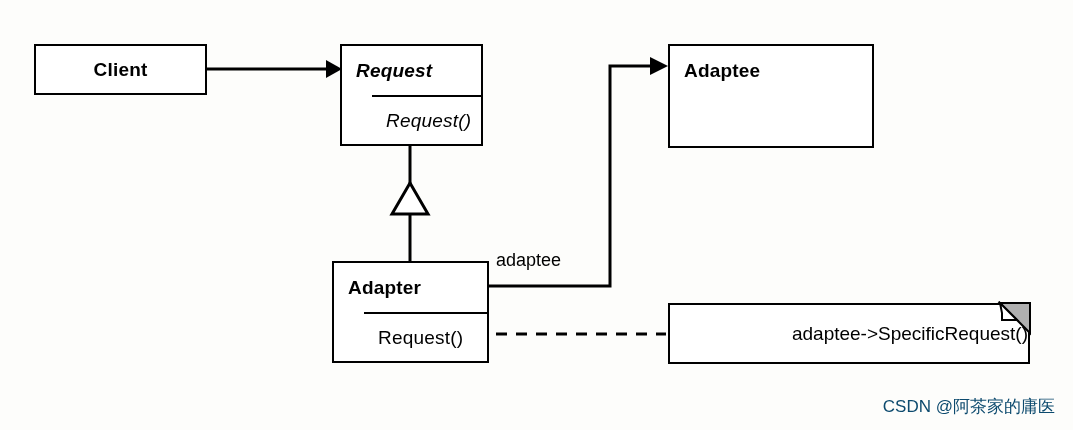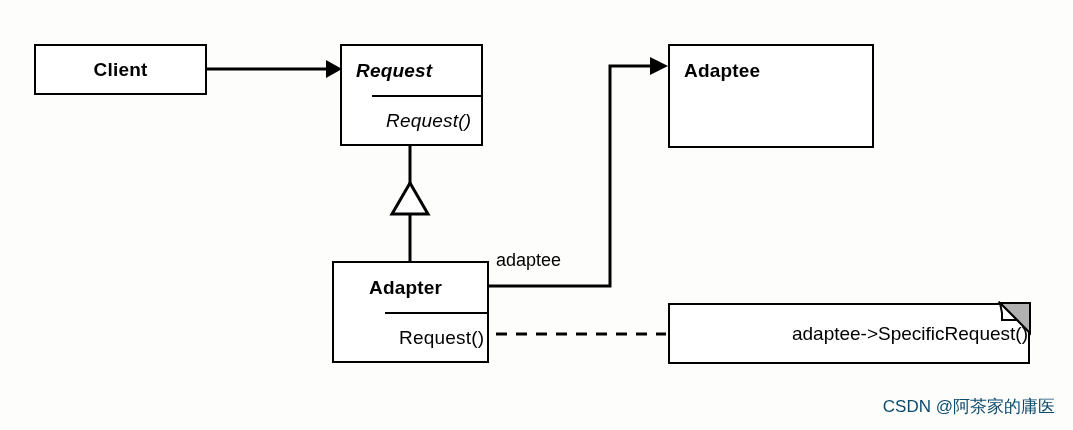--- a/index.html
+++ b/index.html
@@ -132,21 +132,21 @@
       <span>Request()</span>
     </div>
   </div>
 
   <div class="uml-box" style="left:668px; top:44px; width:206px; height:104px;">
     <div class="uml-compartment uml-name" style="height:50px;">
       <span>Adaptee</span>
     </div>
   </div>
 
-  <div class="uml-box" style="left:332px; top:261px; width:157px; height:102px;padding-left:21px;">
+  <div class="uml-box" style="left:332px; top:261px; width:157px; height:102px;">
     <div class="uml-compartment uml-name" style="height:49px;">
       <span>Adapter</span>
     </div>
     <div class="uml-compartment divider-top uml-op" style="height:49px;">
       <span>Request()</span>
     </div>
   </div>
 
   <div class="edge-label" style="left:496px; top:250px;">adaptee</div>
 

